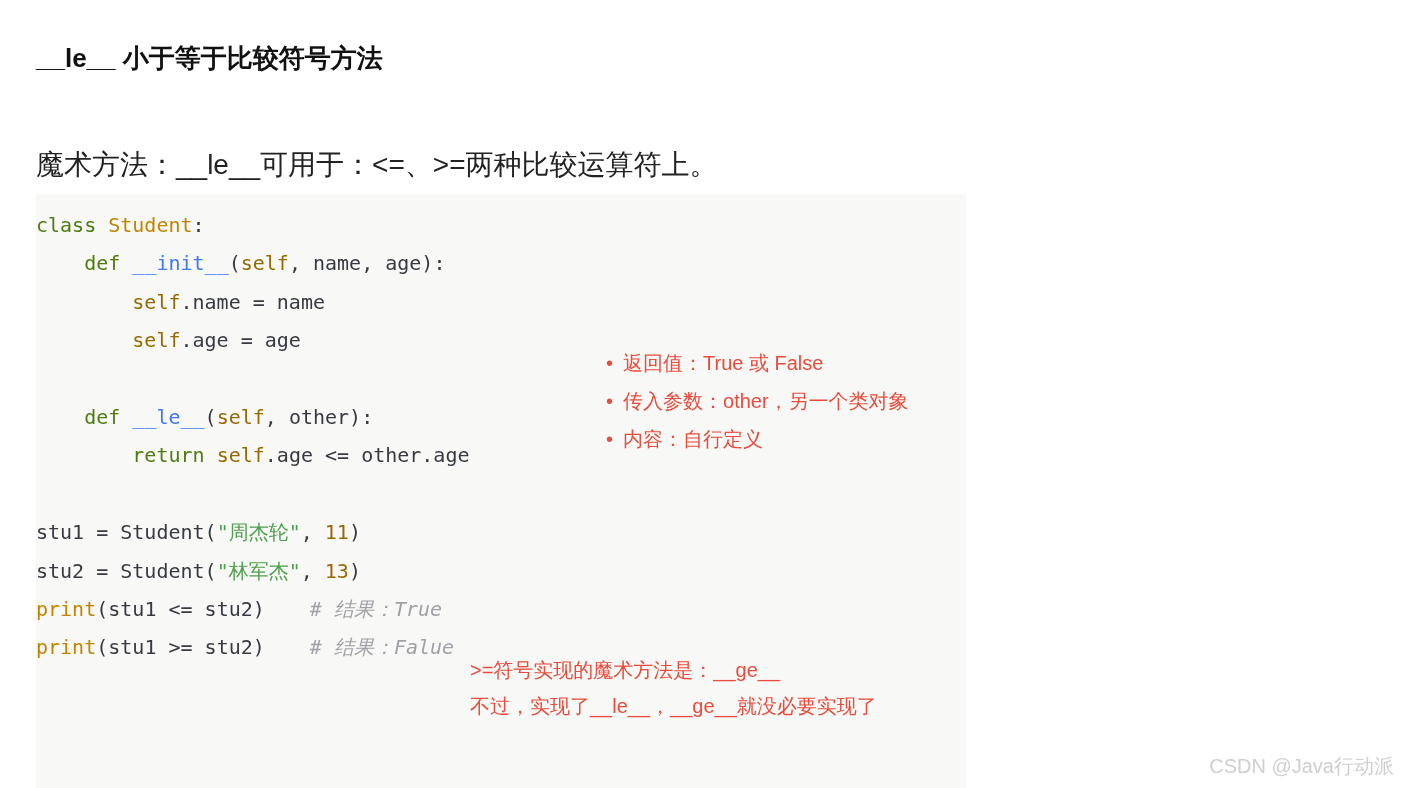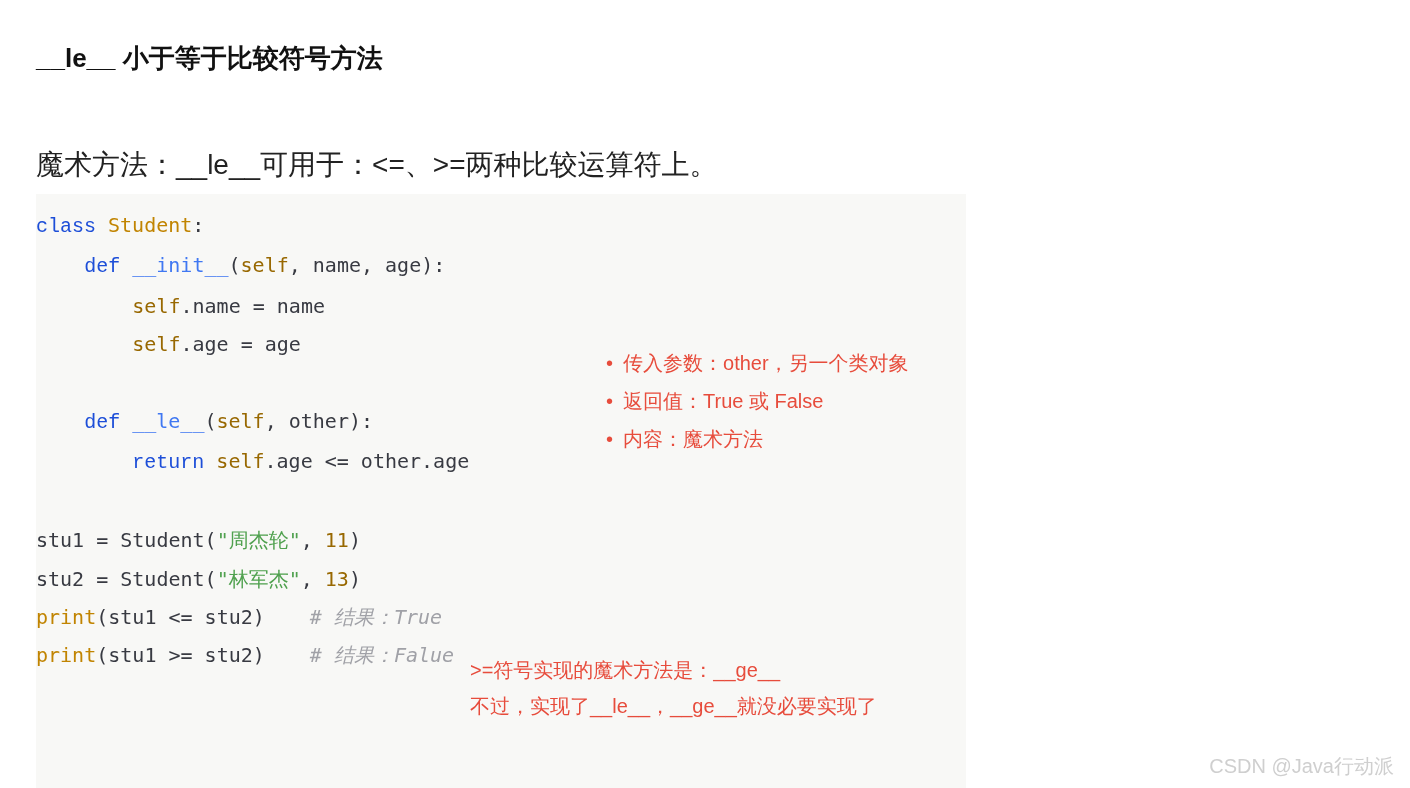--- a/index.html
+++ b/index.html
@@ -28,21 +28,21 @@
   .code-block {
     background: #f8f8f6;
     padding: 12px 0 12px 0;
     width: 930px;
     font-family: "Consolas","Menlo","DejaVu Sans Mono",monospace;
     font-size: 20px;
     line-height: 1.92;
     position: relative;
     white-space: pre;
   }
-  .kw   { color: #1d4ed8; font-family: Liberation Mono, monospace; }
+  .kw   { color: #4d7c0f; }
   .cls  { color: #c18401; }
   .fn   { color: #4078f2; }
   .self { color: #986801; }
   .str  { color: #50a14f; }
   .num  { color: #986801; }
   .cmt  { color: #a0a1a7; font-style: italic; margin-left: 33px; }
   .plain{ color: #383a42; }
   .built{ color: #c18401; }
 
   .annot {
@@ -83,23 +83,23 @@
 </style>
 </head>
 <body>
 
 <div class="page">
   <h1 class="heading">__le__ 小于等于比较符号方法</h1>
   <p class="description">魔术方法：__le__可用于：&lt;=、&gt;=两种比较运算符上。</p>
 
   <div class="code-block" id="code-block"><div><span class="kw">class </span><span class="cls">Student</span><span class="plain">:</span></div><div><span class="plain">    </span><span class="kw">def </span><span class="fn">__init__</span><span class="plain">(</span><span class="self">self</span><span class="plain">, name, age):</span></div><div><span class="plain">        </span><span class="self">self</span><span class="plain">.name = name</span></div><div><span class="plain">        </span><span class="self">self</span><span class="plain">.age = age</span></div><div>&nbsp;</div><div><span class="plain">    </span><span class="kw">def </span><span class="fn">__le__</span><span class="plain">(</span><span class="self">self</span><span class="plain">, other):</span></div><div><span class="plain">        </span><span class="kw">return </span><span class="self">self</span><span class="plain">.age &lt;= other.age</span></div><div>&nbsp;</div><div><span class="plain">stu1 = Student(</span><span class="str">"周杰轮"</span><span class="plain">, </span><span class="num">11</span><span class="plain">)</span></div><div><span class="plain">stu2 = Student(</span><span class="str">"林军杰"</span><span class="plain">, </span><span class="num">13</span><span class="plain">)</span></div><div><span class="built">print</span><span class="plain">(stu1 &lt;= stu2) </span><span class="cmt"># 结果：True</span></div><div><span class="built">print</span><span class="plain">(stu1 &gt;= stu2) </span><span class="cmt"># 结果：Falue</span></div>
     <div class="annot annot-side" id="annot-side">
+        <div class="row">返回值：True 或 False</div>
         <div class="row">传入参数：other，另一个类对象</div>
-        <div class="row">返回值：True 或 False</div>
-        <div class="row">内容：魔术方法</div>
+        <div class="row">内容：自行定义</div>
       </div>
   </div>
 </div>
 
 <div class="annot-bottom" id="annot-bottom">
     <div>&gt;=符号实现的魔术方法是：__ge__</div>
     <div>不过，实现了__le__，__ge__就没必要实现了</div>
   </div>
 
 <div class="watermark">CSDN @Java行动派</div>

